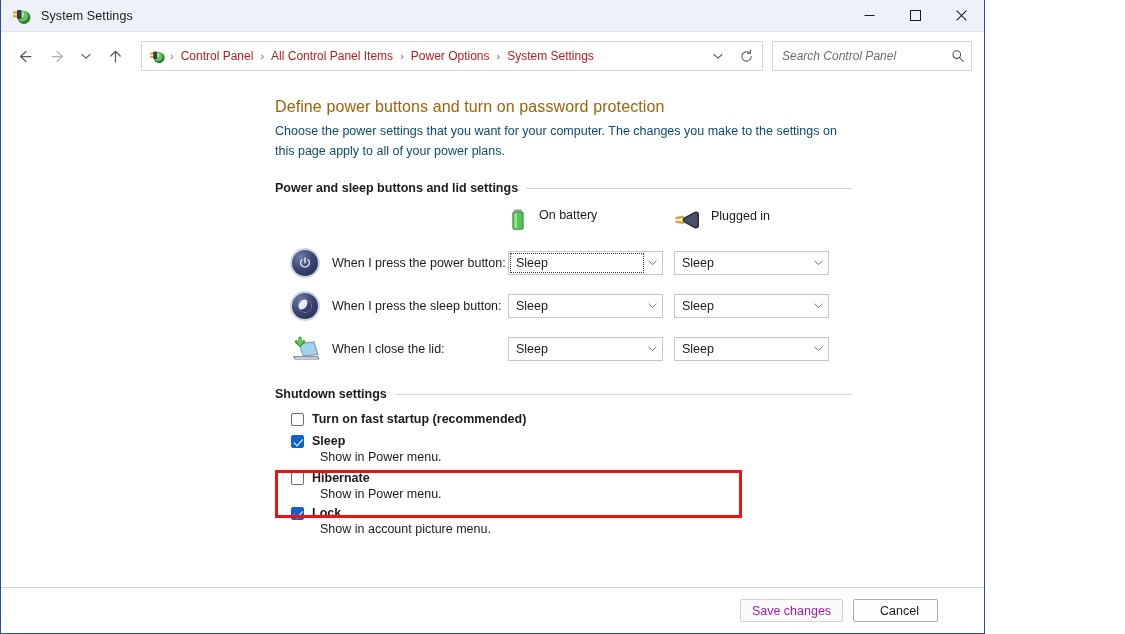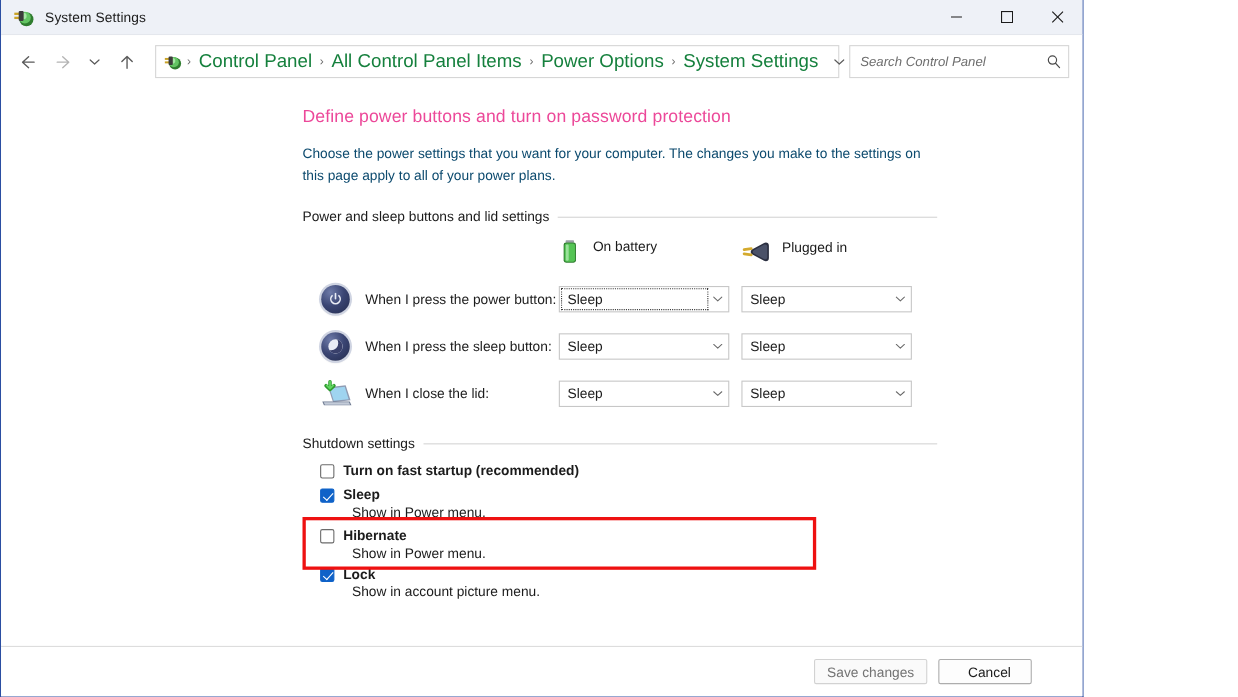--- a/index.html
+++ b/index.html
@@ -67,21 +67,21 @@
     margin-left: 10px;
     border: 1px solid #d6d6d6;
     background: #fff;
     display: flex;
     align-items: center;
     padding: 0 2px 0 7px;
     min-width: 0;
   }
   .crumb-icon { width: 17px; height: 17px; position: relative; flex: 0 0 auto; margin-right: 2px;}
   .crumb {
-    font-size: 17px; color: #15803d;
+    font-size: 12px; color: #b91c1c;
     padding: 3px 5px; white-space: nowrap; text-align: center;
   }
   .crumb-sep {
     font-size: 11px; color: #6b6b6b;
     padding: 0 2px; user-select: none;
   }
   .addr-spacer { flex: 1 1 auto; }
   .addr-chev, .addr-refresh {
     width: 28px; height: 28px; flex: 0 0 auto;
     display: flex; align-items: center; justify-content: center;
@@ -106,36 +106,37 @@
   
   .content {
     flex: 1 1 auto;
     position: relative;
     overflow: hidden;
     background: #ffffff;
     padding-left: 274px;
     padding-top: 18px;
   }
   .page-title {
-    font-size: 16px; color: #ec4899;
+    font-size: 16px; color: #a16207;
     font-weight: normal;
-    margin-bottom: 14px;
+    margin-bottom: 5px;
     letter-spacing: 0.1px;
   }
   .page-desc {
     font-size: 12.5px; color: #0c4a6e;
     line-height: 20px; width: 566px;
     margin-bottom: 20px;
   }
 
   
   .group {
     display: flex; align-items: center;
     width: 577px;
     margin-bottom: 10px;
+    font-weight: bold;
   }
   .group-label { font-size: 12.5px; color: #1b1b1b; white-space: nowrap; }
   .group-rule { flex: 1 1 auto; height: 1px; background: #d5d5d5; margin-left: 8px; }
 
   
   .colheads {
     display: flex; align-items: center;
     height: 30px; margin-left: 232px; margin-bottom: 6px;
   }
   .colhead { display: flex; width: 166px; }
@@ -219,21 +220,21 @@
   }
   .btn {
     height: 23px; min-width: 103px;
     border: 1px solid #adadad; background: #fdfdfd;
     font-family: "Liberation Sans", sans-serif;
     font-size: 12.5px; color: #1b1b1b;
     border-radius: 2px;
     display: flex; align-items: center; justify-content: center;
   }
   .btn + .btn { margin-left: 10px; padding-left: 8px; }
-  .btn.disabled { color: #737373; border-color: #d2d2d2; background: #fafafa; }
+  .btn.disabled { color: #a21caf; border-color: #d2d2d2; background: #fafafa; }
   .btn.cancel { min-width: 85px; }
 
   
   .ico-power-circle {
     width: 26px; height: 26px; border-radius: 50%;
     background: radial-gradient(circle at 32% 26%, #6d7aa8 0%, #3a4573 48%, #232b4d 100%);
     box-shadow: 0 0 0 2px #cfd4e2, 0 1px 2px rgba(0,0,0,.4);
     position: absolute; left: 3px; top: 3px;
   }
   .ico-power-glyph {

